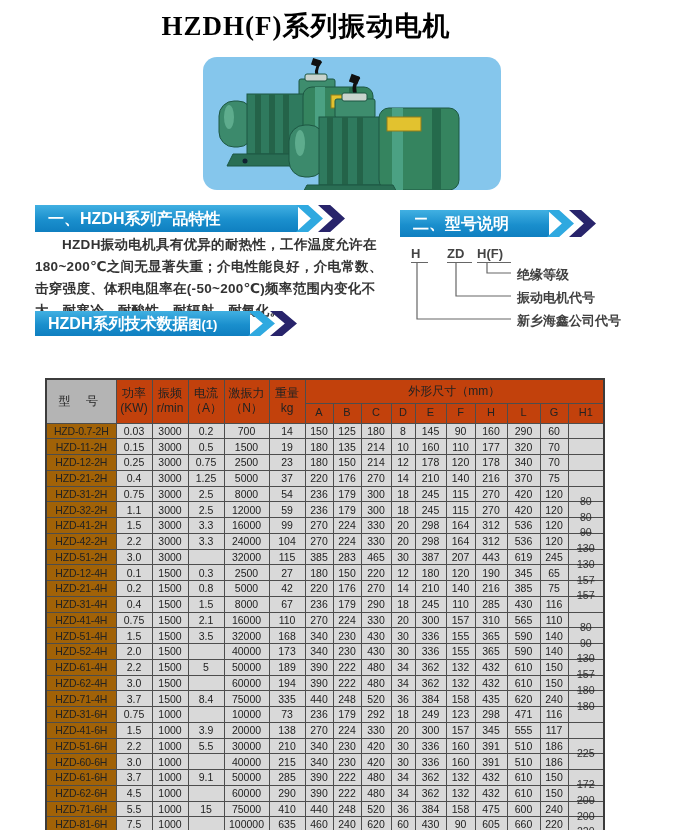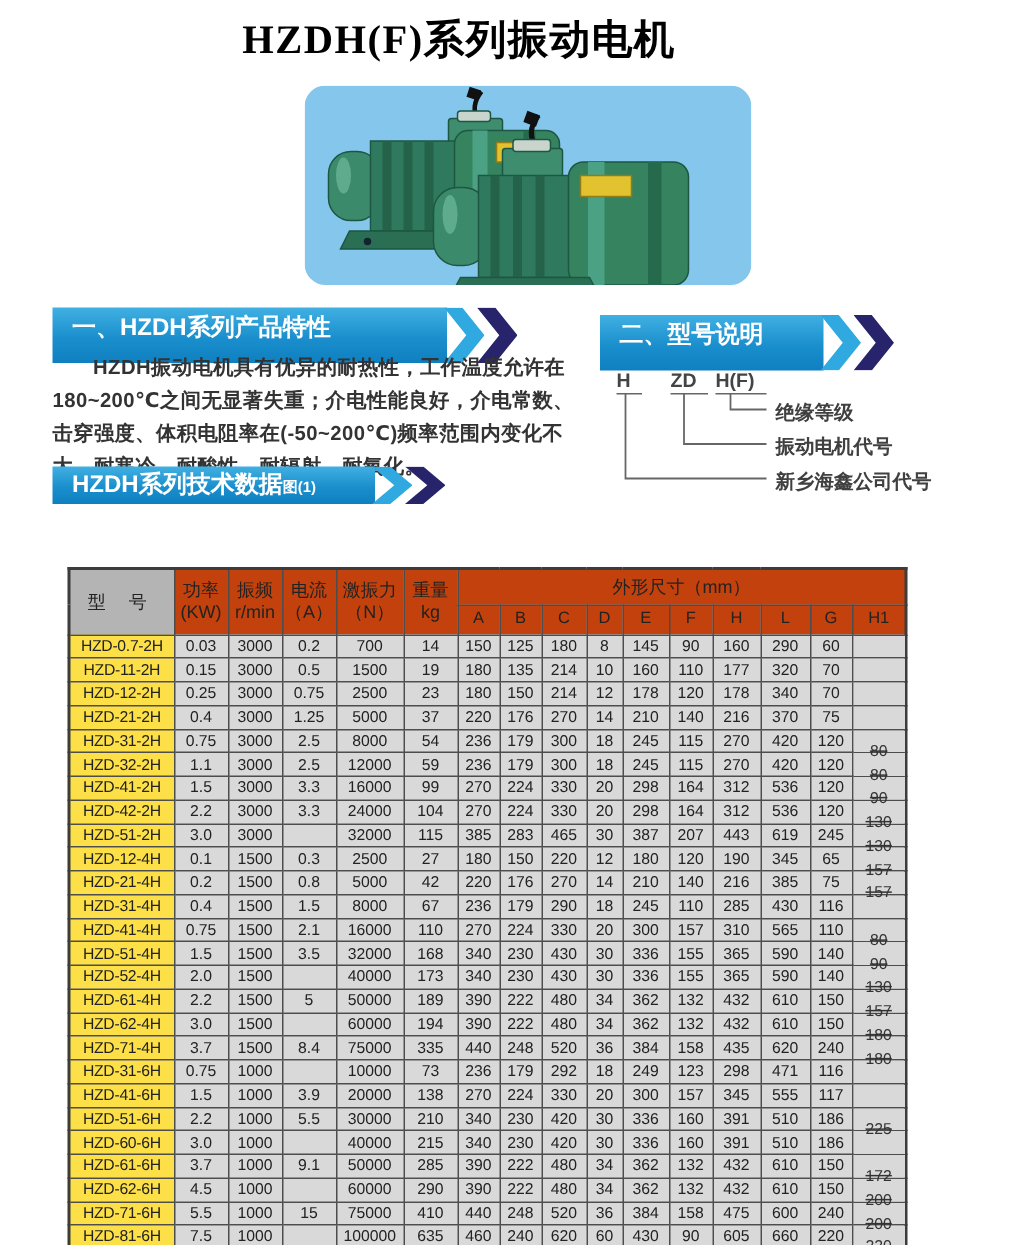--- a/index.html
+++ b/index.html
@@ -9,31 +9,31 @@
 
   
   .title{left:0;top:8px;width:612px;text-align:center;margin:0;
          font-family:"Liberation Serif","DejaVu Serif",serif;
          font-size:27px;font-weight:bold;letter-spacing:1px;color:#000;}
 
   
   .hero{left:203px;top:57px;width:298px;height:133px;border-radius:14px;overflow:hidden;}
 
   
-  .banner{height:37px;background:linear-gradient(180deg,#41b0e2 0%,#1a8fcd 55%,#0f7fc0 100%);
+  .banner{height:27px;background:linear-gradient(180deg,#41b0e2 0%,#1a8fcd 55%,#0f7fc0 100%);
           color:#fff;font-weight:bold;font-size:16px;line-height:27px;
           padding-left:13px;white-space:nowrap;}
   .chev{position:absolute;top:0;height:100%;width:27px;
         clip-path:polygon(0 0,45% 0,100% 50%,45% 100%,0 100%,55% 50%);}
   .chev1{background:#2fa9e0;}
   .chev2{background:#28246b;}
   .b1{left:35px;top:205px;width:250px;}
   .b2{left:400px;top:210px;width:136px;}
   .b3{left:35px;top:311px;width:202px;height:25px;line-height:25px;}
-  .b3 .suffix{font-size:10px;font-weight:bold;}
+  .b3 .suffix{font-size:13px;font-weight:bold;}
 
   
   .features{left:35px;top:234px;width:356px;margin:0;font-size:13.5px;line-height:1.62;
             color:#333;text-indent:2em;font-weight:bold;letter-spacing:.3px;}
 
   
   .diagram{left:405px;top:246px;width:270px;height:92px;}
   .mpart{position:absolute;top:0;font-size:13px;font-weight:bold;color:#444;
          border-bottom:1px solid #666;padding:0 8px 1px 0;}
   .mlabel{position:absolute;left:112px;font-size:13px;font-weight:bold;color:#404040;white-space:nowrap;}
@@ -43,21 +43,21 @@
   .spec-table{position:absolute;left:45px;top:337px;border-collapse:collapse;table-layout:fixed;
               width:558px;font-size:10.5px;color:#222;margin-top:41px;}
   .spec-table th,.spec-table td{border:1px solid #4d4d4d;text-align:center;vertical-align:middle;
               padding:0;overflow:visible;}
   .spec-table{border:2px solid #3c3c3c;}
   .spec-table thead th{background:#c2410c;font-size:12px;font-weight:normal;line-height:1.25;}
   .spec-table thead tr:first-child{height:24px;}
   .spec-table thead tr:last-child th{height:19px;font-size:11px;}
   .spec-table tbody tr{height:15.75px;}
   .spec-table tbody td{background:#d9d9d9;}
-  .spec-table td.c-model{background:#fde047;font-size:10.5px;letter-spacing:-0.2px;}
+  .spec-table td.c-model{background:#a16207;font-size:10.5px;letter-spacing:-0.2px;}
   .spec-table th.c-model{background:#b4b4b4;letter-spacing:6px;}
   .h1cell{position:relative;}
   .straddle{position:absolute;left:0;right:0;bottom:0;transform:translateY(50%);
             text-decoration:line-through;color:#333;z-index:5;line-height:1;}
 </style>
 </head>
 <body>
 
 <h1 class="abs title">HZDH(F)系列振动电机</h1>
 

